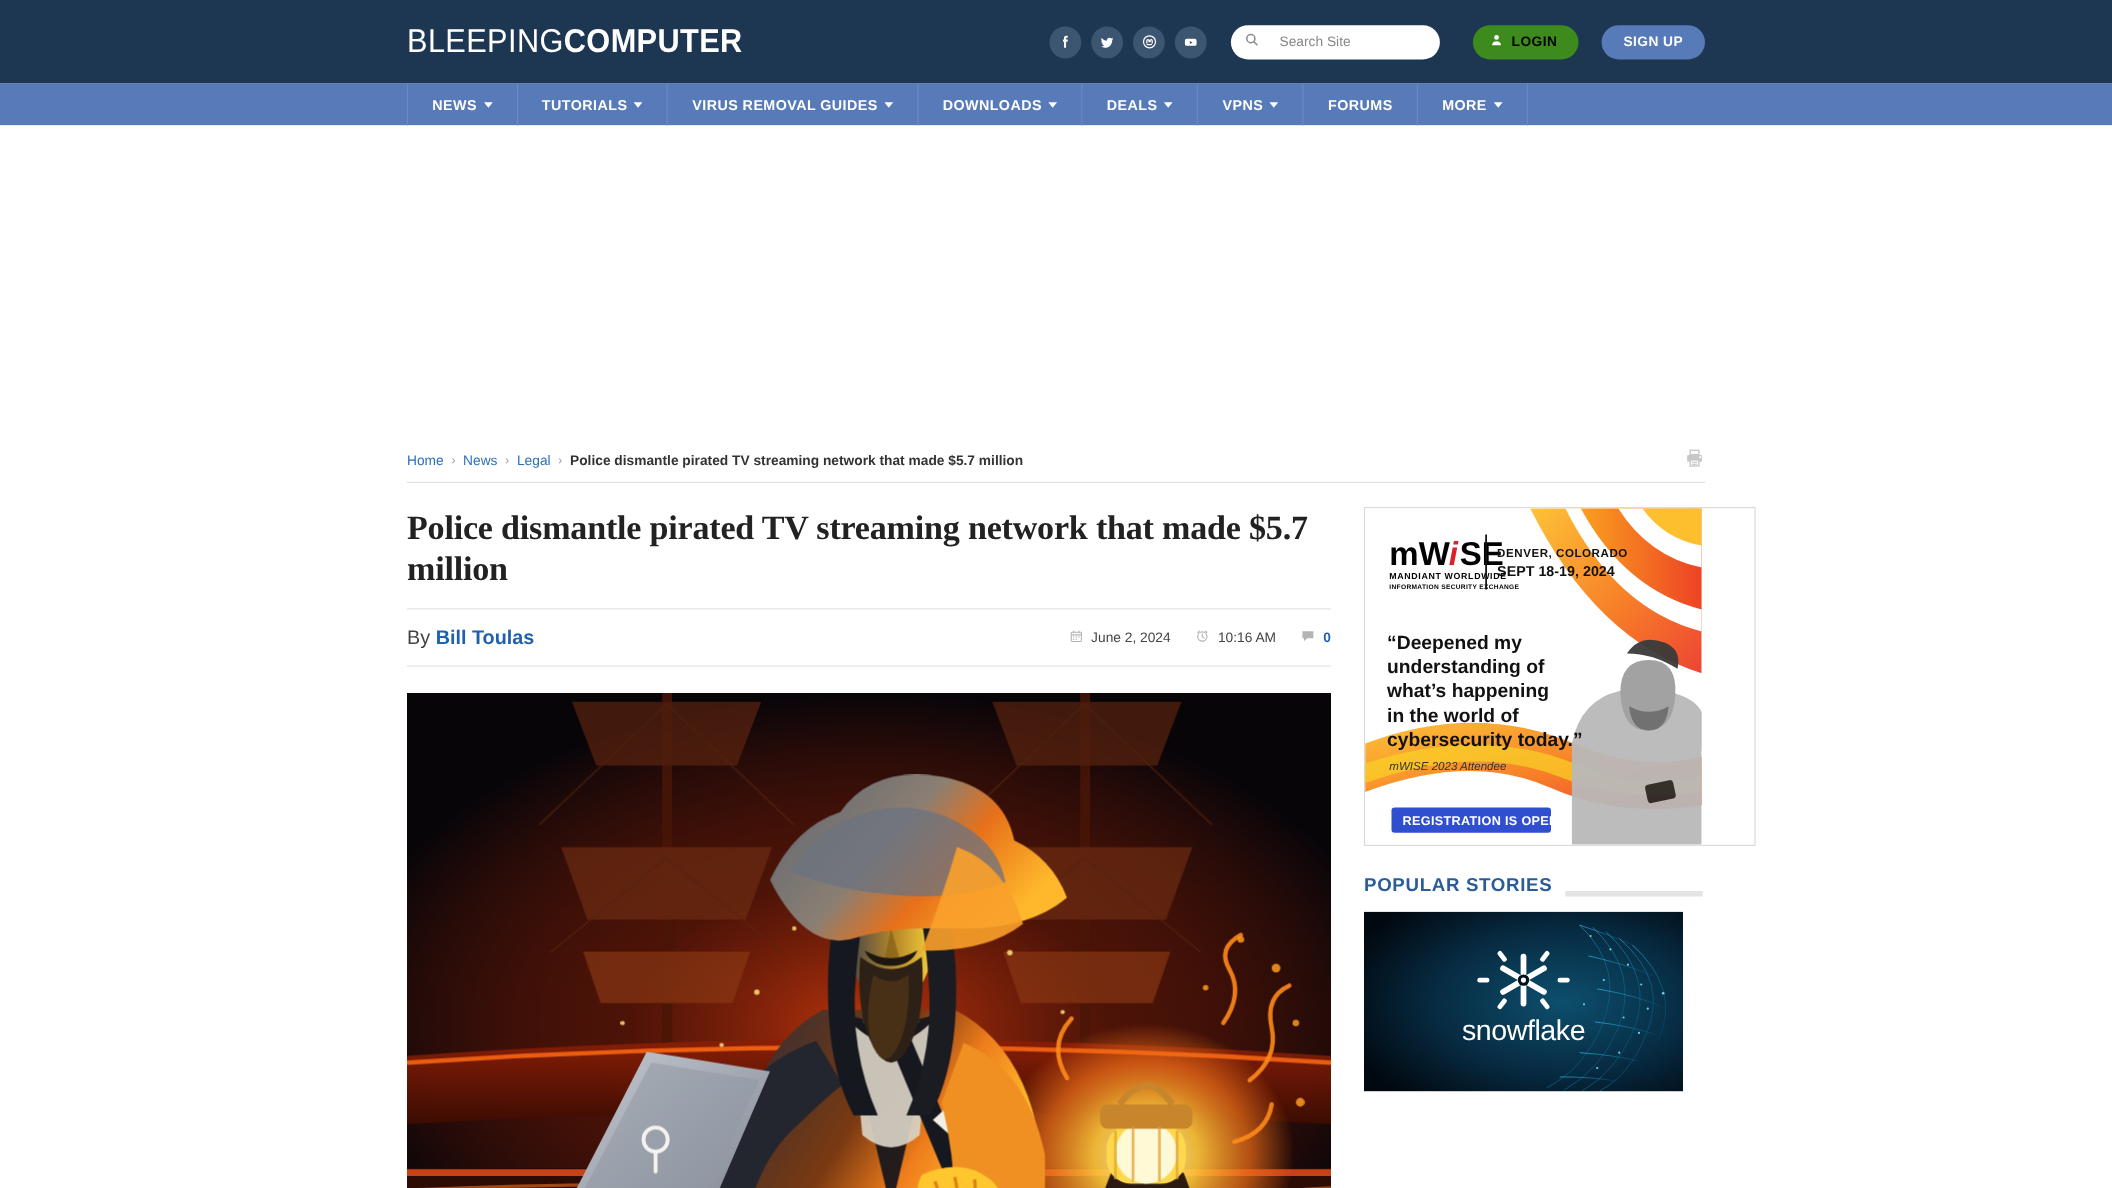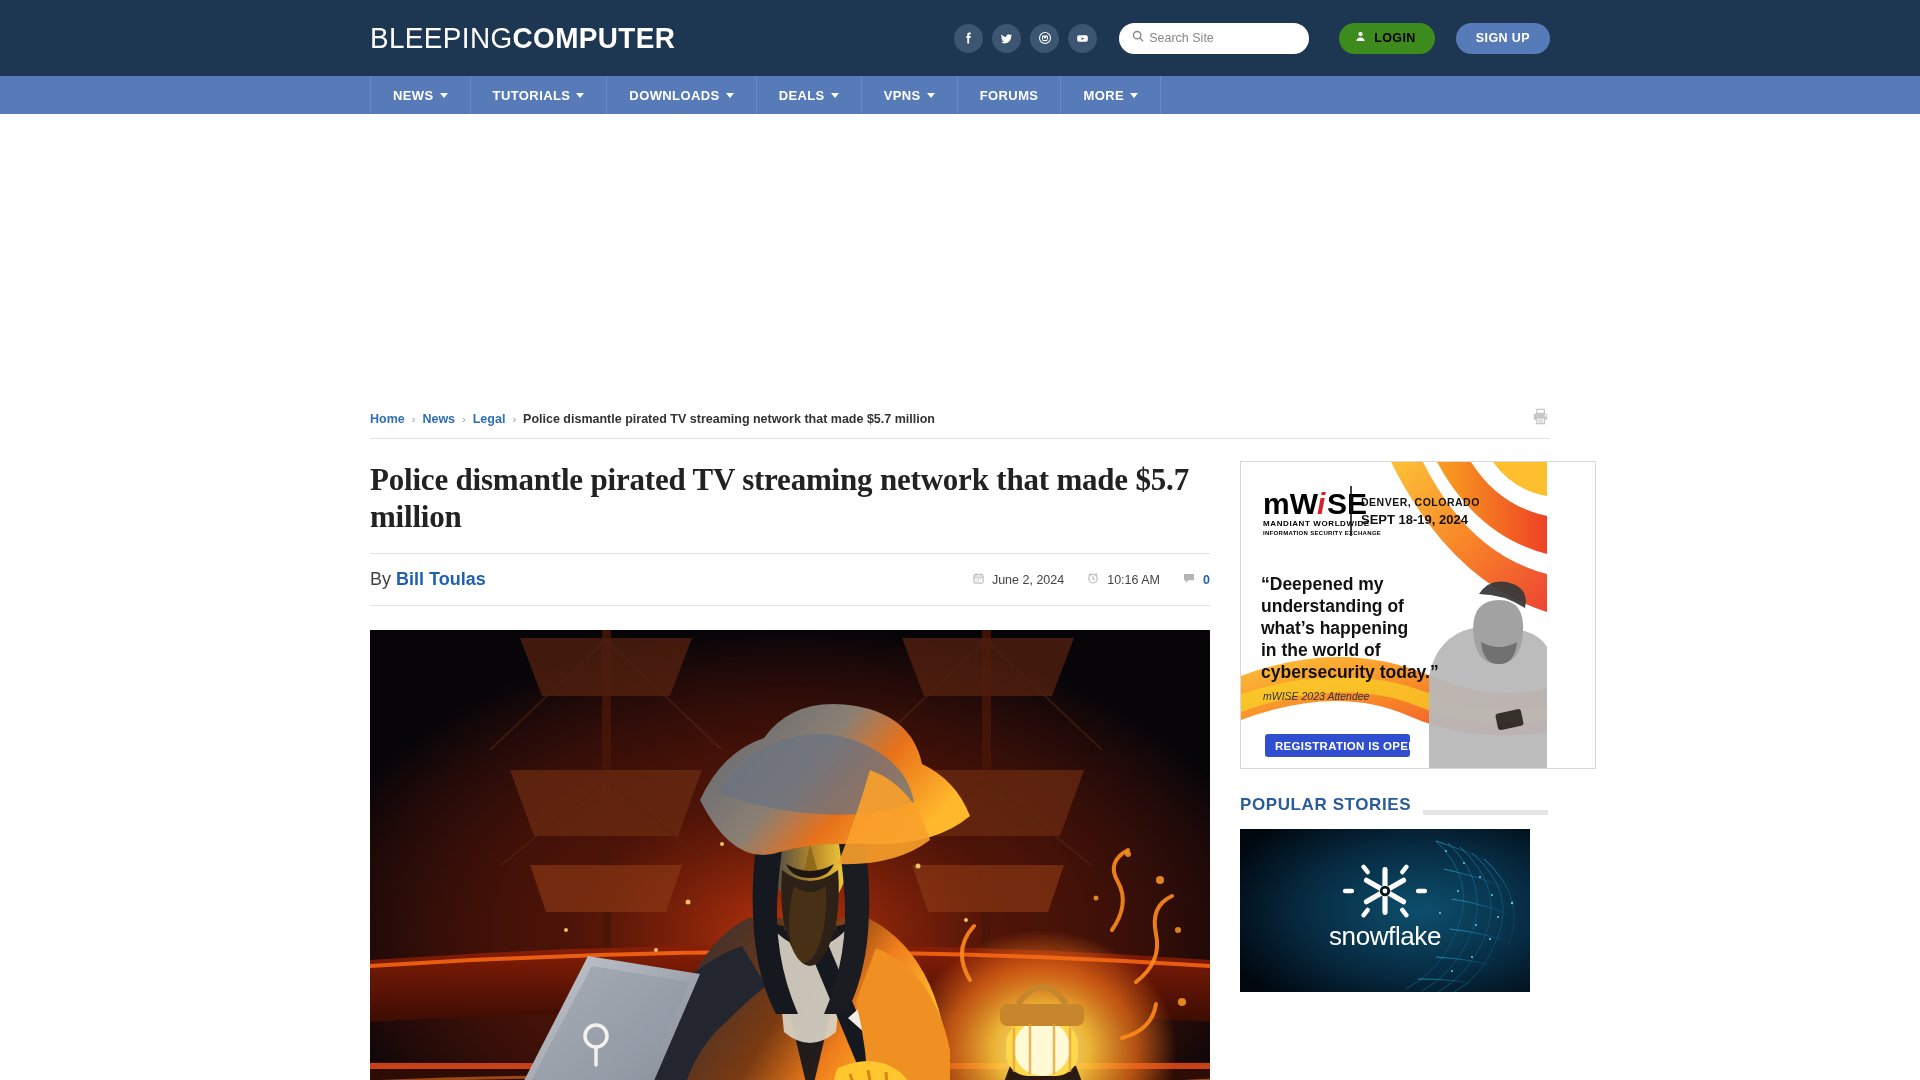--- a/index.html
+++ b/index.html
@@ -65,21 +65,21 @@
 
   .search-box {
     width: 190px;
     height: 31px;
     background: #ffffff;
     border-radius: 16px;
     display: flex;
     align-items: center;
     padding: 0 10px 0 12px;
     margin-left: 12px;
-    gap: 4px;
+    gap: 18px;
   }
   .search-box input {
     border: none;
     outline: none;
     font-size: 12.5px;
     color: #6d6d6d;
     font-family: "Liberation Sans", sans-serif;
     width: 100%;
     background: transparent;
   }
@@ -178,21 +178,21 @@
     display: flex;
     align-items: center;
     gap: 7px;
     font-size: 12.5px;
     font-family: "Liberation Sans Narrow", "Liberation Sans", sans-serif;
   }
   .breadcrumb a {
     color: #2f6fb5;
     text-decoration: none;
     cursor: pointer;
-    font-weight: 700;
+    font-weight: 400;
   }
   .breadcrumb .sep {
     color: #999;
     font-size: 11px;
   }
   .breadcrumb .current {
     color: #333;
     font-weight: 700;
   }
   .print-icon {
@@ -370,20 +370,24 @@
 </header>
 
 <nav class="navbar">
   <div class="nav-inner" id="nav-inner">
       <div class="nav-item">
         <span>NEWS</span>
         <span class="caret"></span>
       </div>
       <div class="nav-item">
         <span>TUTORIALS</span>
+        <span class="caret"></span>
+      </div>
+      <div class="nav-item">
+        <span>VIRUS REMOVAL GUIDES</span>
         <span class="caret"></span>
       </div>
       <div class="nav-item">
         <span>DOWNLOADS</span>
         <span class="caret"></span>
       </div>
       <div class="nav-item">
         <span>DEALS</span>
         <span class="caret"></span>
       </div>

